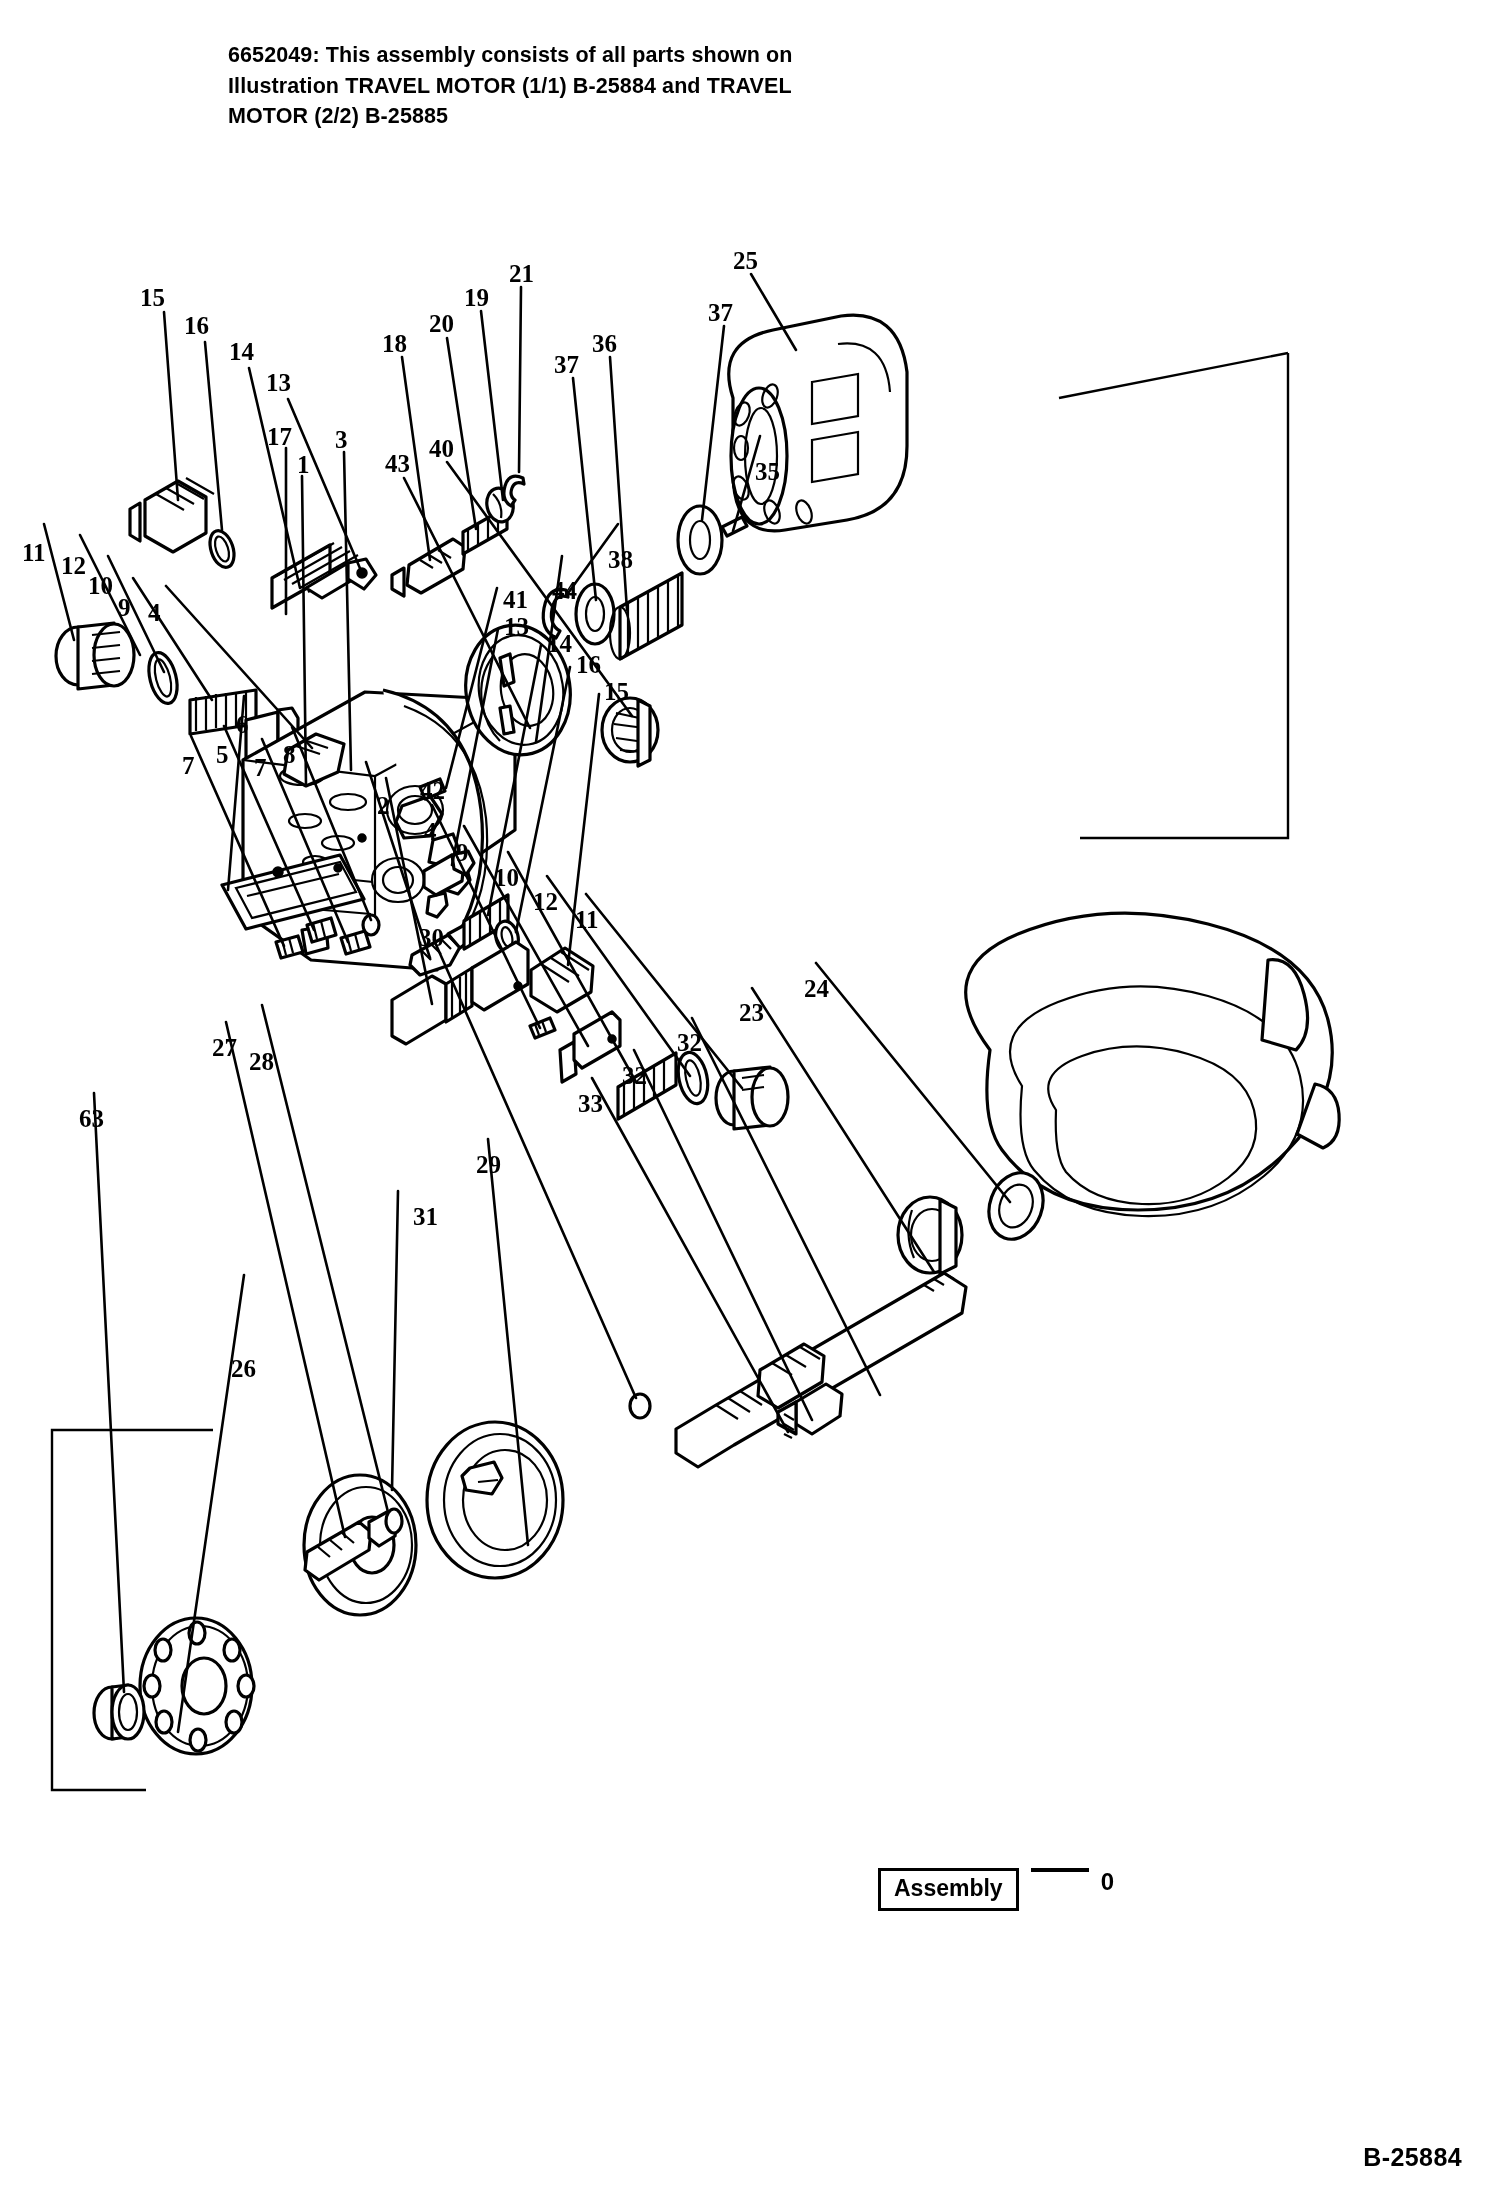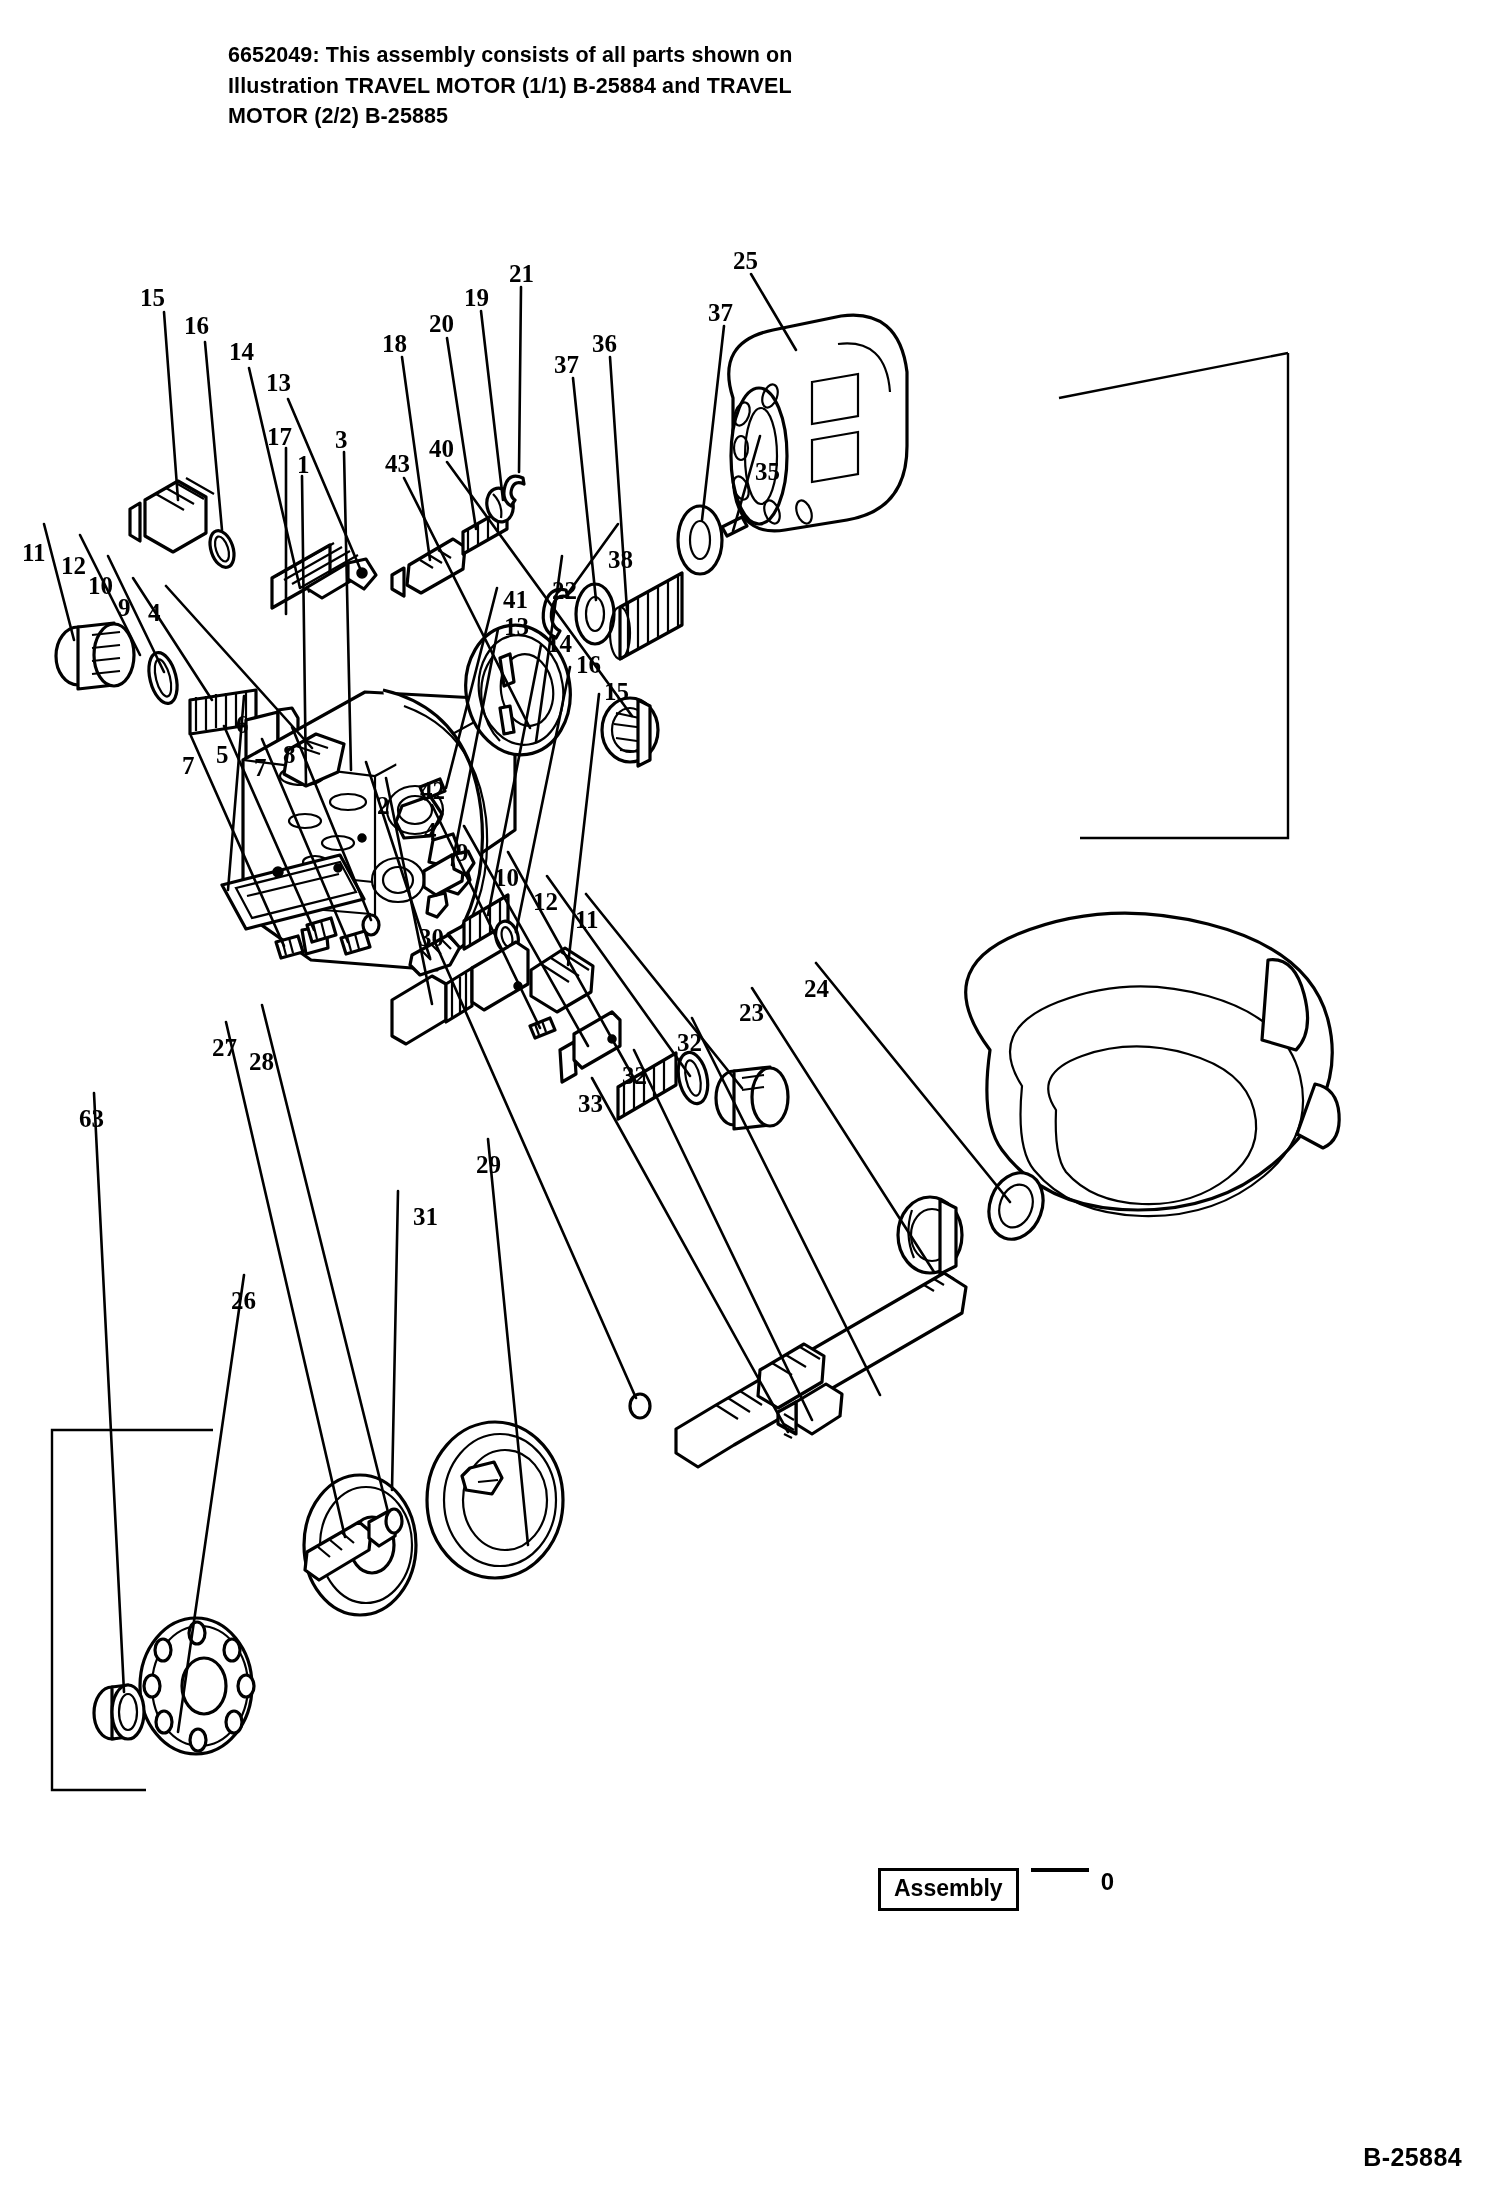--- a/index.html
+++ b/index.html
@@ -441,21 +441,21 @@
       <div class="callout" style="left: 382px; top: 331px;">18</div>
       <div class="callout" style="left: 429px; top: 311px;">20</div>
       <div class="callout" style="left: 464px; top: 285px;">19</div>
       <div class="callout" style="left: 509px; top: 261px;">21</div>
       <div class="callout" style="left: 554px; top: 352px;">37</div>
       <div class="callout" style="left: 592px; top: 331px;">36</div>
       <div class="callout" style="left: 708px; top: 300px;">37</div>
       <div class="callout" style="left: 733px; top: 248px;">25</div>
       <div class="callout" style="left: 755px; top: 459px;">35</div>
       <div class="callout" style="left: 608px; top: 547px;">38</div>
-      <div class="callout" style="left: 552px; top: 578px;">22</div>
+      <div class="callout" style="left: 552px; top: 578px;">44</div>
       <div class="callout" style="left: 503px; top: 587px;">41</div>
       <div class="callout" style="left: 22px; top: 540px;">11</div>
       <div class="callout" style="left: 61px; top: 553px;">12</div>
       <div class="callout" style="left: 88px; top: 573px;">10</div>
       <div class="callout" style="left: 118px; top: 595px;">9</div>
       <div class="callout" style="left: 148px; top: 600px;">4</div>
       <div class="callout" style="left: 236px; top: 712px;">6</div>
       <div class="callout" style="left: 182px; top: 753px;">7</div>
       <div class="callout" style="left: 216px; top: 742px;">5</div>
       <div class="callout" style="left: 254px; top: 755px;">7</div>
@@ -475,21 +475,21 @@
       <div class="callout" style="left: 739px; top: 1000px;">23</div>
       <div class="callout" style="left: 677px; top: 1030px;">32</div>
       <div class="callout" style="left: 419px; top: 925px;">30</div>
       <div class="callout" style="left: 622px; top: 1063px;">32</div>
       <div class="callout" style="left: 578px; top: 1091px;">33</div>
       <div class="callout" style="left: 476px; top: 1152px;">29</div>
       <div class="callout" style="left: 385px; top: 1204px; margin-left: 28px;">31</div>
       <div class="callout" style="left: 249px; top: 1018px; margin-top: 31px;">28</div>
       <div class="callout" style="left: 212px; top: 1035px;">27</div>
       <div class="callout" style="left: 79px; top: 1106px;">63</div>
-      <div class="callout" style="left: 231px; top: 1288px;">26</div>
+      <div class="callout" style="left: 231px; top: 1356px;">26</div>
     </div>
 
   <div id="legend">
     <div id="legend-box">Assembly</div>
     <div id="legend-rule"></div>
     <div id="legend-value">0</div>
   </div>
 
   <div id="figure-number">B-25884</div>
 

